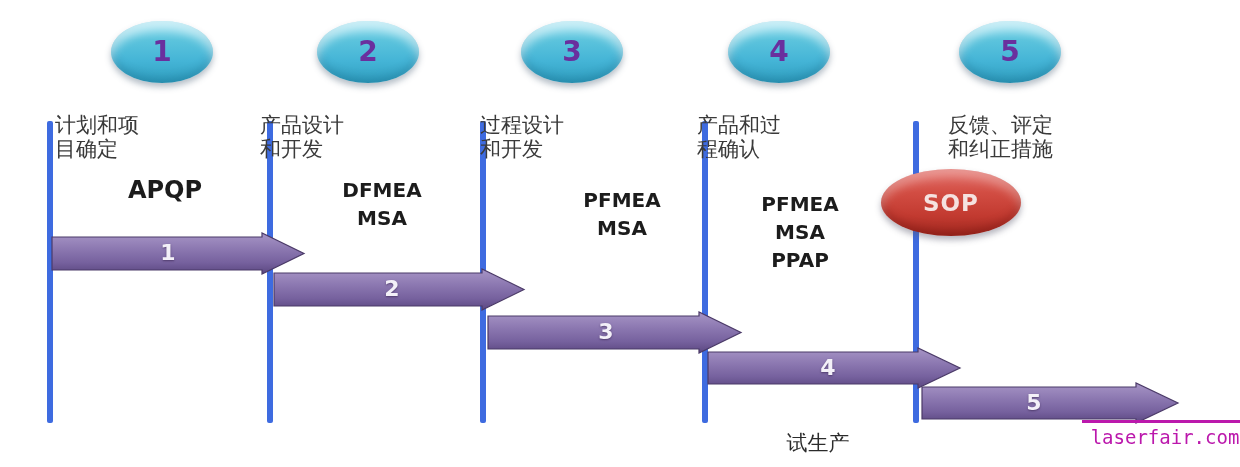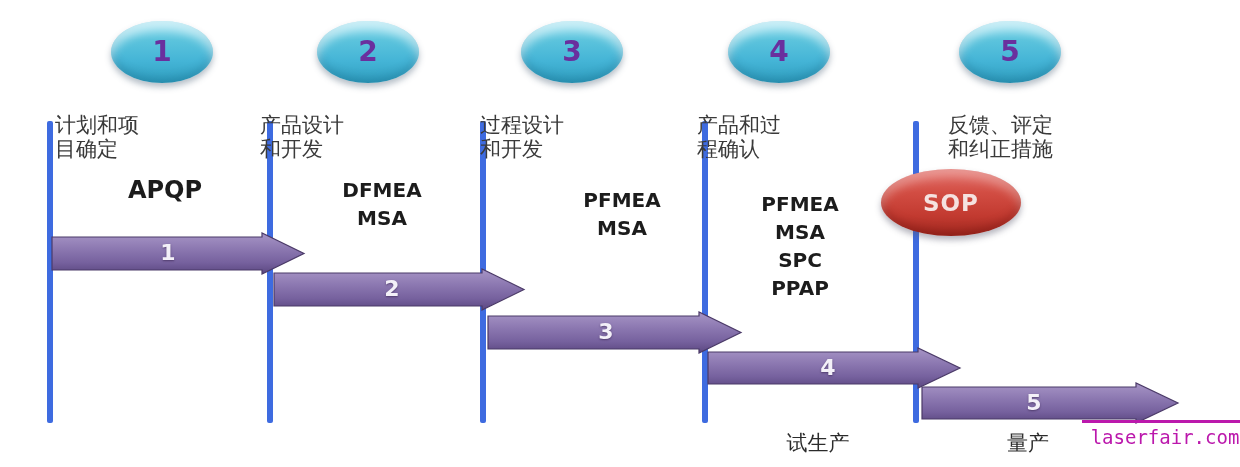--- a/index.html
+++ b/index.html
@@ -143,35 +143,33 @@
   <div class="stage-ellipse" style="left:728px;top:21px">
     <span class="num">4</span>
   </div>
   <div class="phase-label" style="left:697px">
     <span>产品和过</span>
     <span>程确认</span>
   </div>
   <div class="deliverables" style="left:710px;top:190px">
     <span>PFMEA</span>
     <span>MSA</span>
-    <span>SPC</span>
     <span>PPAP</span>
   </div>
 
   <div class="stage-ellipse" style="left:959px;top:21px">
     <span class="num">5</span>
   </div>
   <div class="phase-label" style="left:948px">
     <span>反馈、评定</span>
     <span>和纠正措施</span>
   </div>
 
   <div class="sop">
     <span>SOP</span>
   </div>
 
   <div class="milestone" style="left:756px;width:124px">试生产</div>
-  <div class="milestone" style="left:978px;width:100px">量产</div>
 
   <div class="wm-rule"></div>
   <div class="watermark">laserfair.com</div>
 
 </div>
 
 </body></html>

